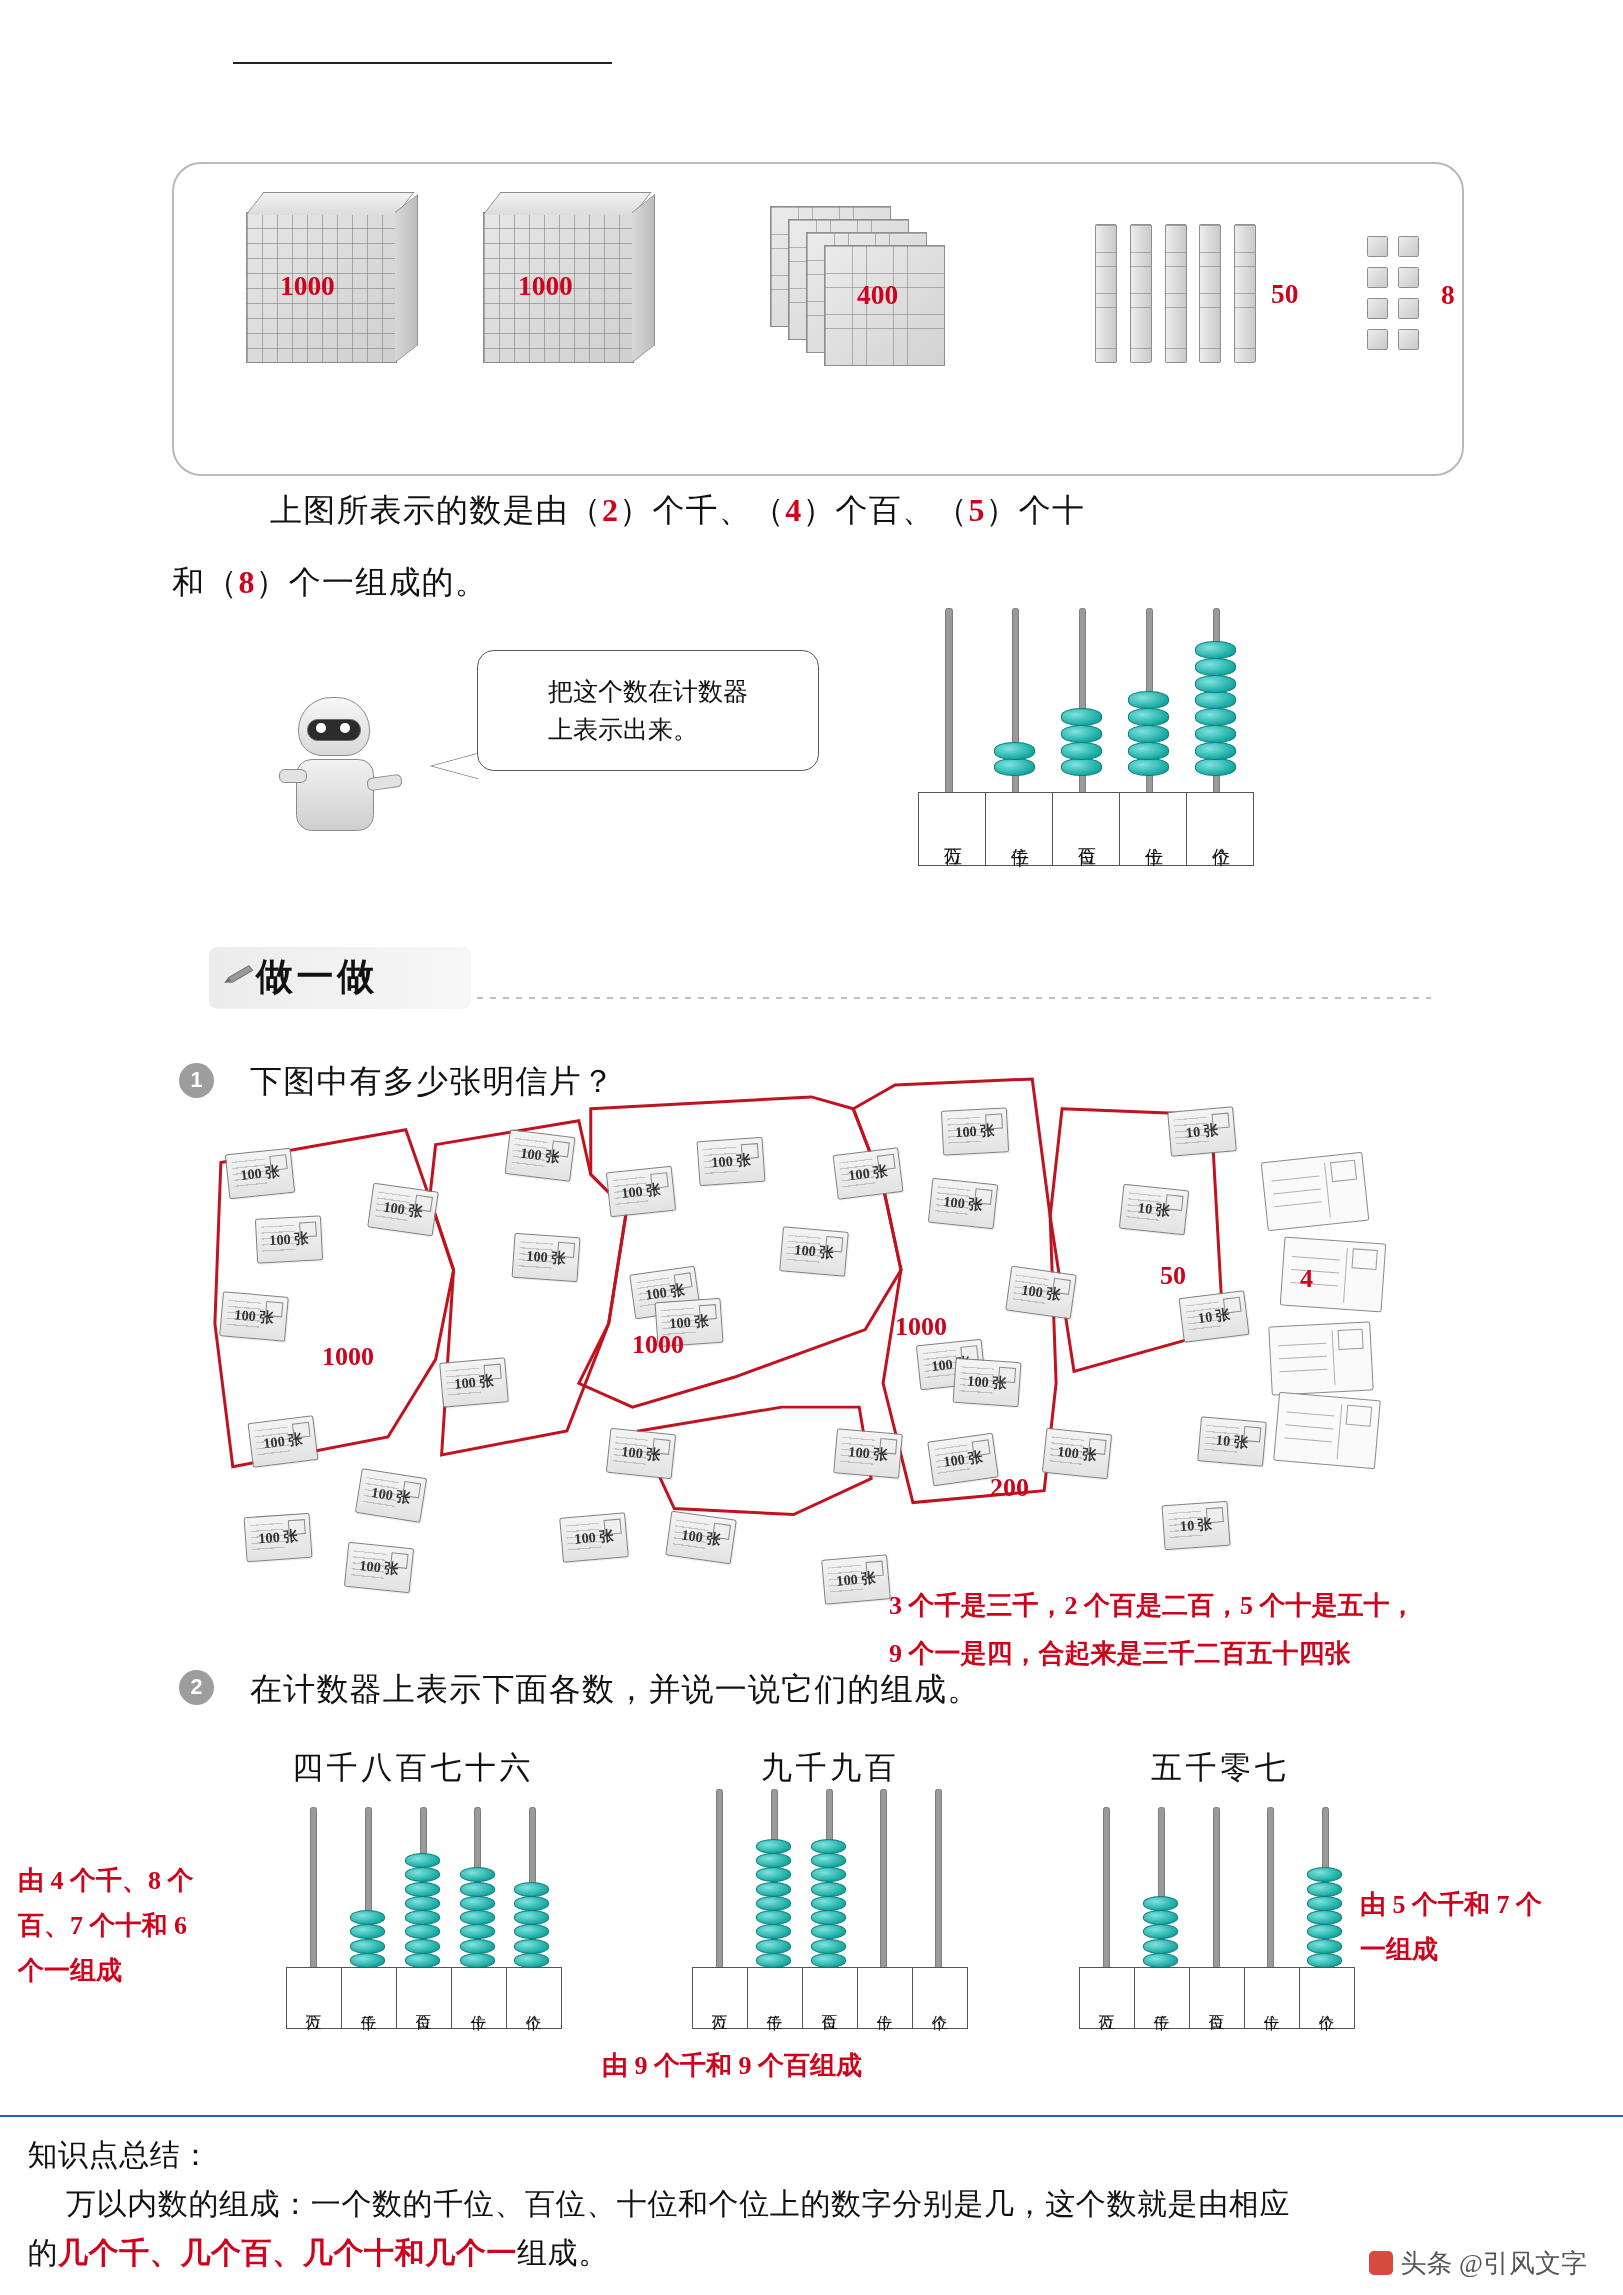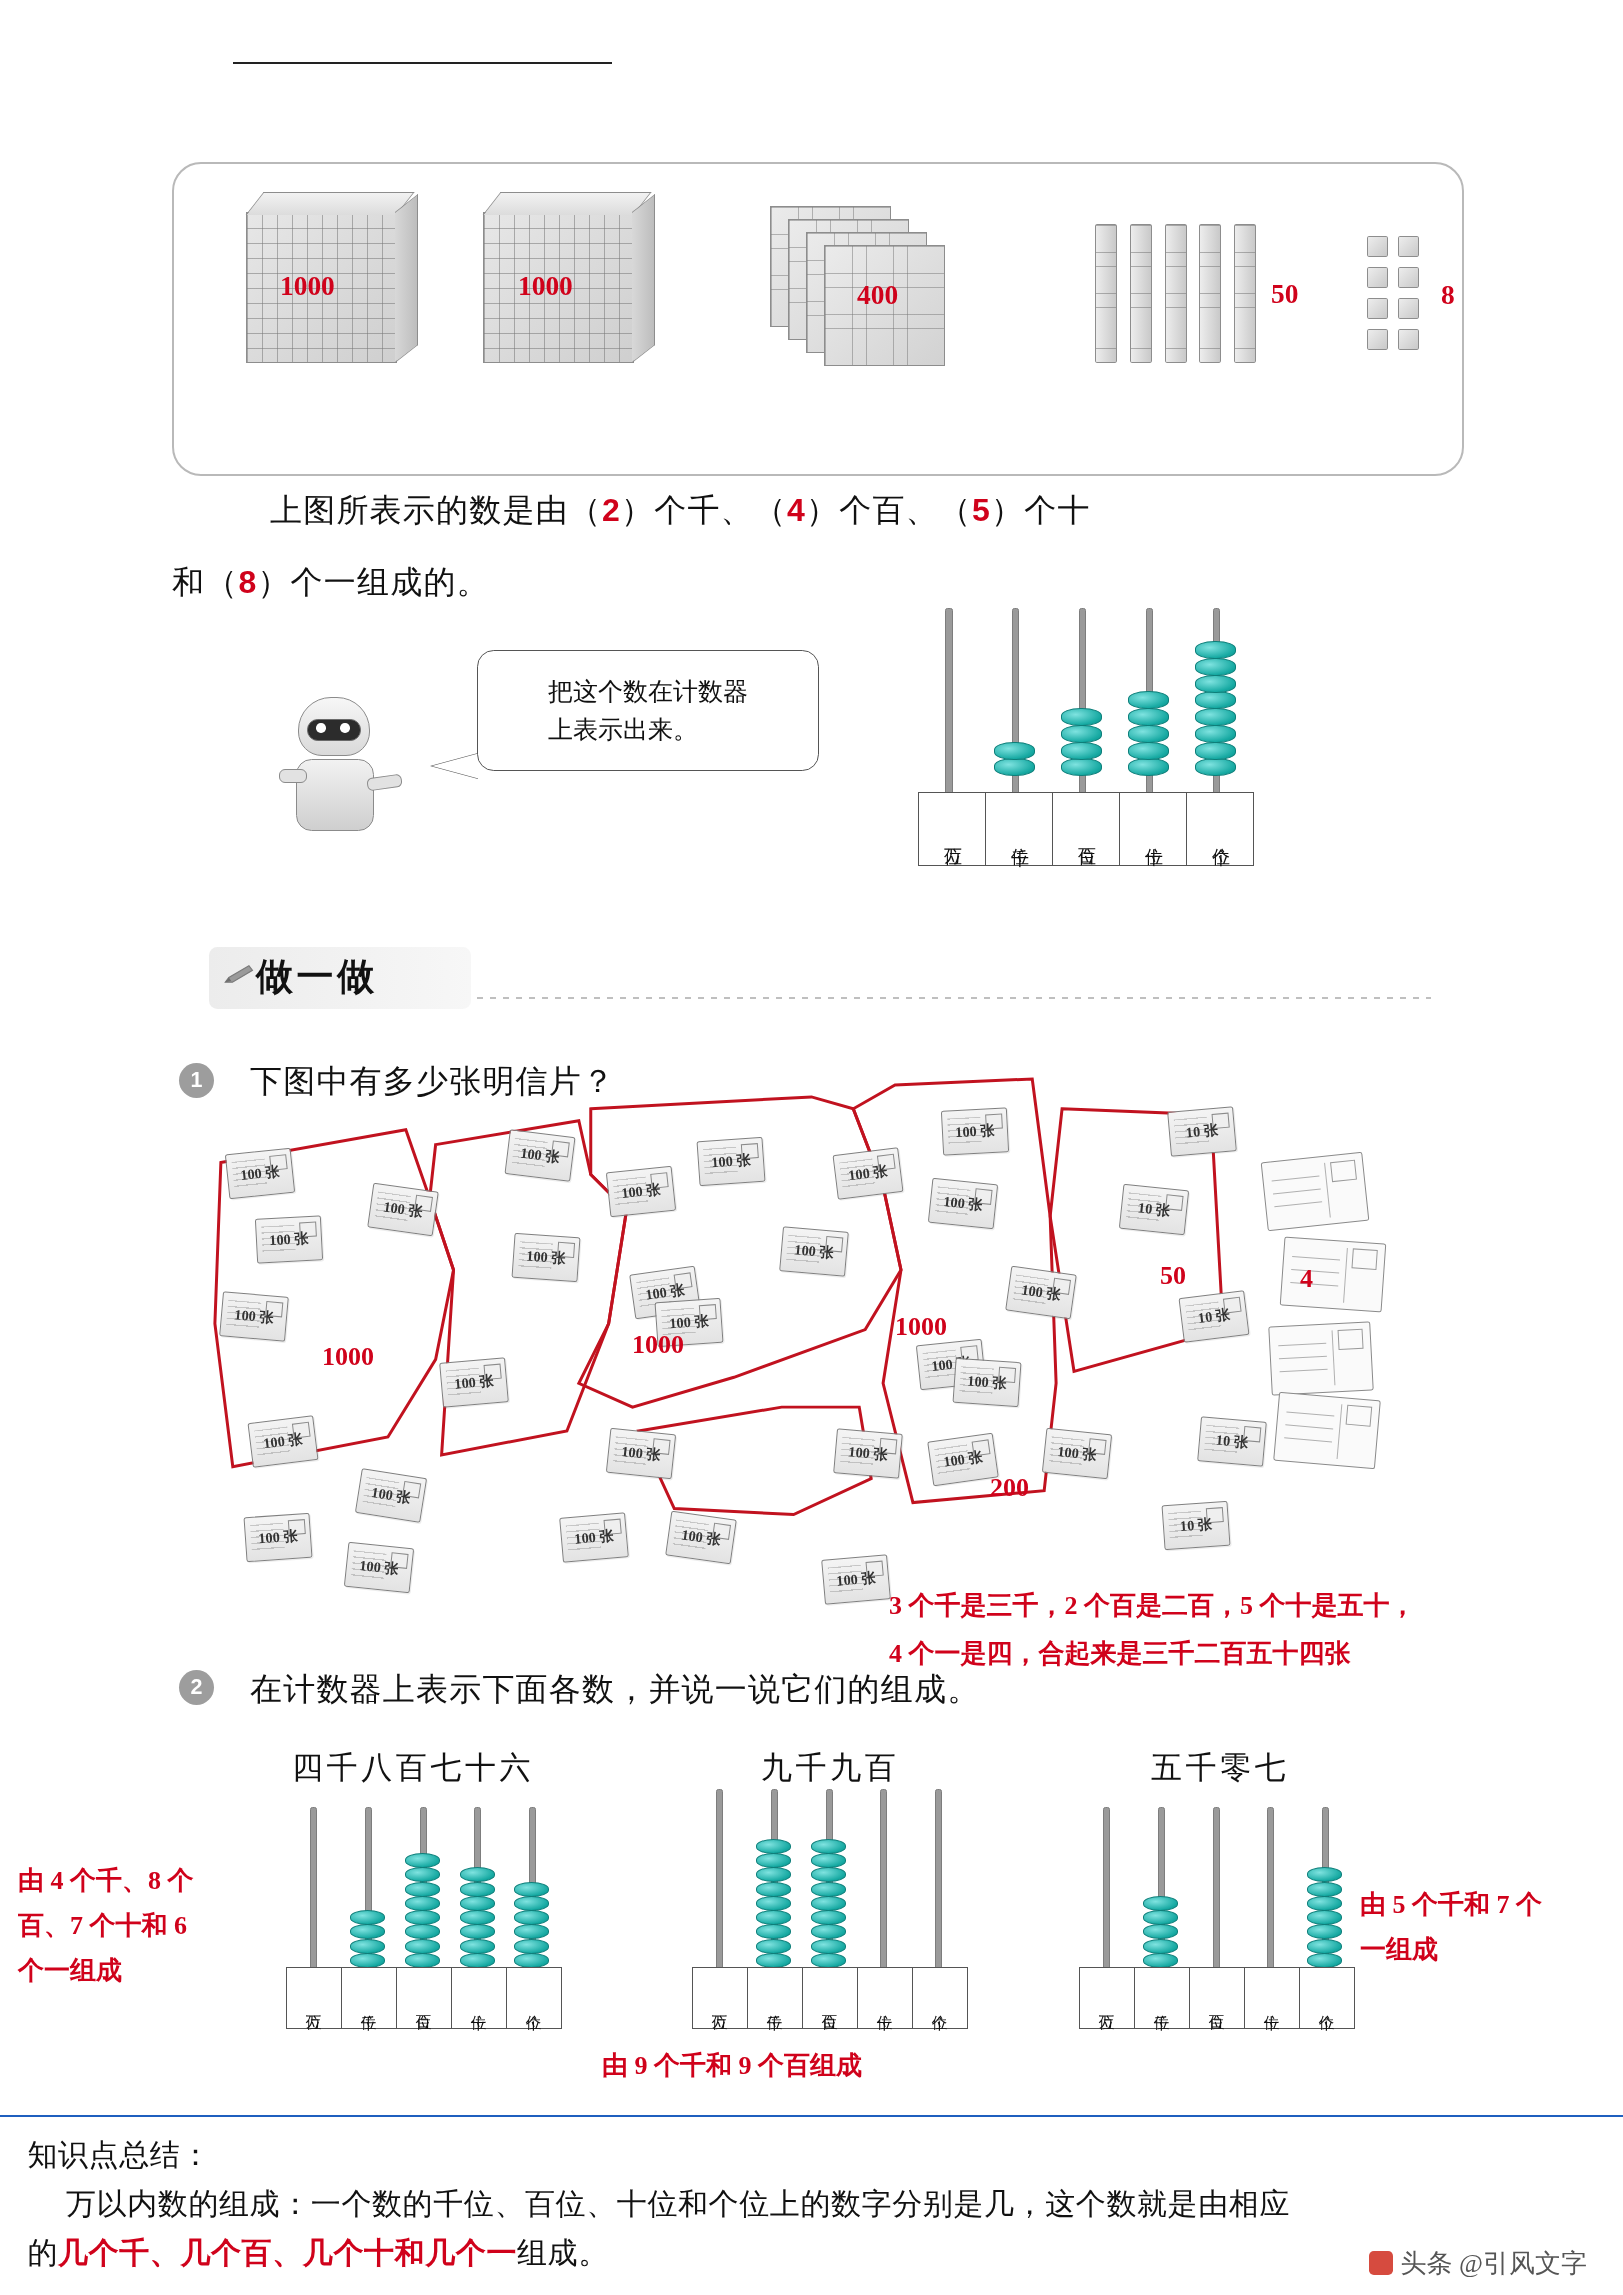--- a/index.html
+++ b/index.html
@@ -103,21 +103,21 @@
   }
   .blk-label{
     position:absolute;color:#d0021b;font-weight:bold;font-size:27.4px;
     font-family:"Liberation Serif", serif;
   }
 
   
   .sent{
     position:absolute;
     font-size:32px;
-    font-family:Liberation Sans, sans-serif;
+    font-family:Liberation Serif, serif;
     color:#111;
     letter-spacing:1.2px;
     white-space:nowrap;
   }
   .red{color:#d0021b;font-weight:bold;}
 
   
   .robot{position:absolute;left:280px;top:697px;width:107px;height:149px;}
   .robot .head{
     position:absolute;left:18px;top:0;width:70px;height:57px;border-radius:33px 33px 24px 24px;
@@ -617,21 +617,21 @@
   </div>
 
   <div class="grp-label" style="left:322px;top:1342px;">1000</div>
   <div class="grp-label" style="left:632px;top:1330px;">1000</div>
   <div class="grp-label" style="left:895px;top:1312px;">1000</div>
   <div class="grp-label" style="left:990px;top:1473px;">200</div>
   <div class="grp-label" style="left:1160px;top:1261px;">50</div>
   <div class="grp-label" style="left:1300px;top:1264px;">4</div>
 
   <div class="ans-red" style="left:889px;top:1586px;">3 个千是三千，2 个百是二百，5 个十是五十，</div>
-  <div class="ans-red" style="left:889px;top:1634px;">4 个一是四，合起来是三千二百五十四张</div>
+  <div class="ans-red" style="left:889px;top:1634px;">9 个一是四，合起来是三千二百五十四张</div>
 
   <div class="circ-num" style="left:179px;top:1670px;">2</div>
   <div class="q-title" style="left:250px;top:1668px;">在计数器上表示下面各数，并说一说它们的组成。</div>
 
   <div class="num-title" style="left:256px;top:1747px;">四千八百七十六</div>
   <div class="num-title" style="left:725px;top:1747px;">九千九百</div>
   <div class="num-title" style="left:1115px;top:1747px;">五千零七</div>
 
   <div class="abacus" style="left:286px;top:1807px;width:280px;height:227px;">
     <div class="rodline" style="left:24px;top:0;height:161px;"></div>

